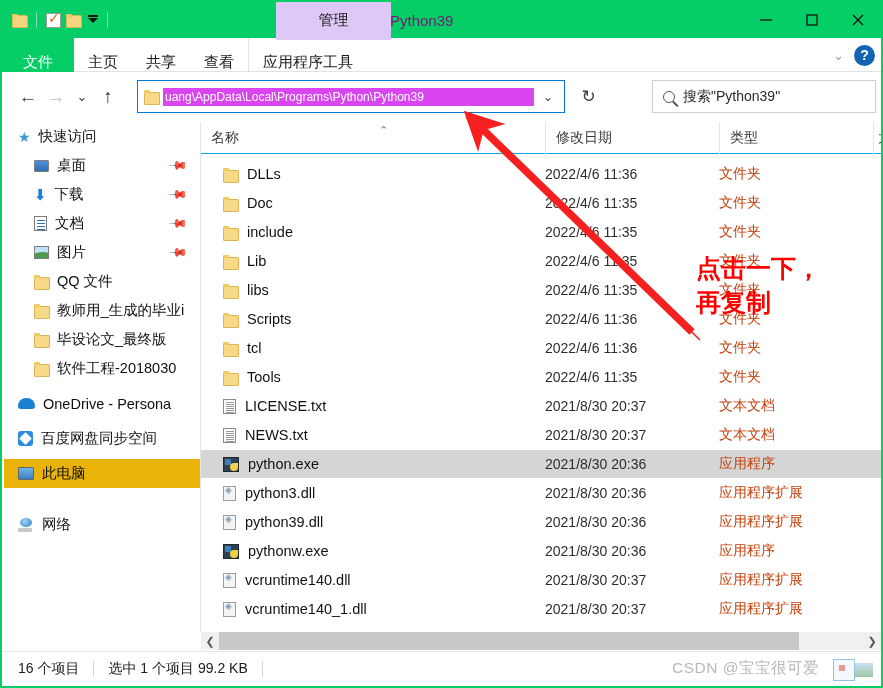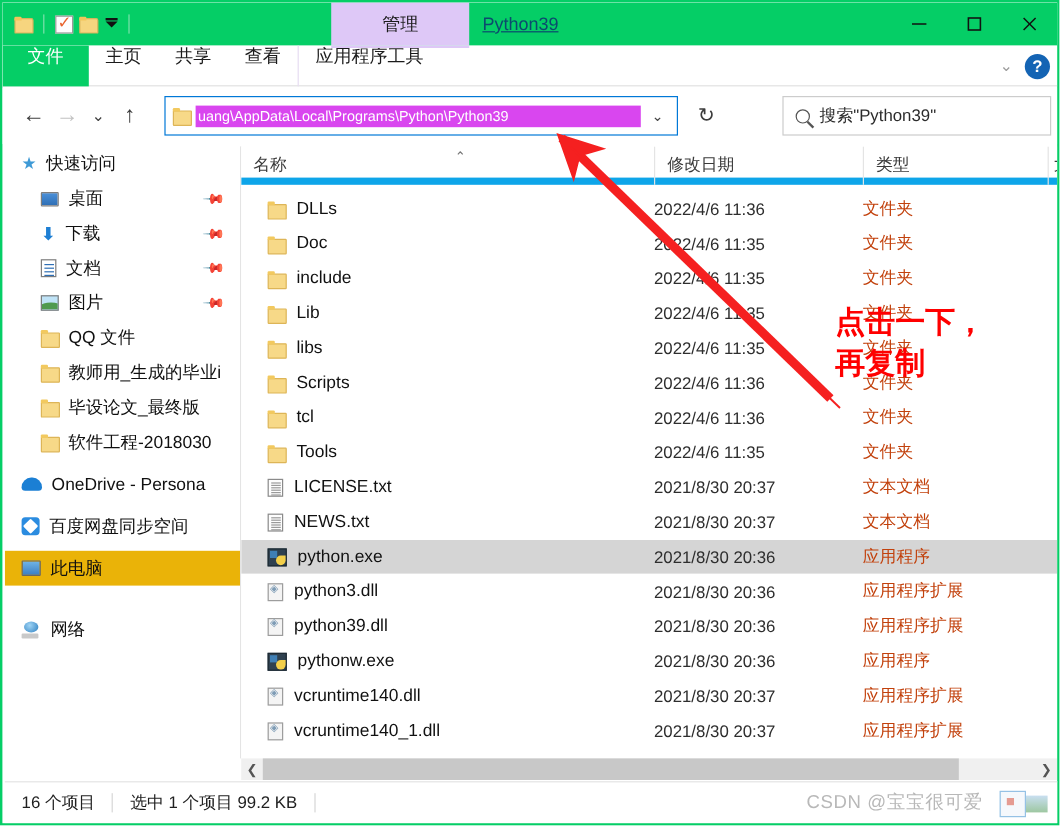--- a/index.html
+++ b/index.html
@@ -55,39 +55,39 @@
     content: ""; position: absolute; left: -5px; top: -8px;
     width: 10px; height: 2px; background: #111;
   }
   #mgmt-tab {
     position: absolute; left: 274px; top: 0; width: 115px; height: 36px;
     background: #dec8f7;
     display: flex; align-items: center; justify-content: center;
     font-size: 15px; color: #1b1b1b;
   }
   #win-title {
-    position: absolute; left: 400px; top: 0; height: 36px;
+    position: absolute; left: 388px; top: 0; height: 36px;
     display: flex; align-items: center;
-    font-size: 15px; color: #0c4a6e; text-decoration: underline;
+    font-size: 15px; color: #701a75;
   }
   .wbtns { position: absolute; right: 0; top: 0; height: 36px; display: flex; }
   .wbtn {
     width: 46px; height: 36px; display: flex; align-items: center; justify-content: center;
     color: #111; font-size: 15px;
   }
   .wbtn svg { display: block; }
 
   
   #ribbon {
     position: absolute; left: 0; top: 36px; width: 879px; height: 34px;
     background: #ffffff; display: flex; align-items: stretch;
     border-bottom: 1px solid #e2e2e2;
   }
   .rtab {
-    display: flex; align-items: flex-start; justify-content: center;
+    display: flex; align-items: flex-end; justify-content: center;
     font-size: 15px; color: #1b1b1b; padding: 0 14px; height: 34px;
   }
   .rtab.file { background: #05ce66; color: #ffffff; width: 72px; padding: 0; }
   .rtab.apptools { border-left: 1px solid #e6dcf2; }
   #mgmt-underline {
     position: absolute; left: 274px; top: 36px; width: 115px; height: 2px;
     background: #dec8f7;
   }
   .ribbon-right {
     position: absolute; right: 6px; top: 36px; height: 34px;
@@ -228,21 +228,21 @@
     background: #e4e4e4;
   }
 
   
   #listpane {
     position: absolute; left: 199px; top: 120px; width: 680px; height: 510px;
     background: #ffffff; overflow: hidden;
   }
   #colhead {
     position: absolute; left: 0; top: 0; width: 680px; height: 32px;
-    border-bottom: 6px solid #0ea5e9;
+    border-bottom: 1px solid #0ea5e9;
     text-align: right;
   }
   .col {
     position: absolute; top: 0; height: 32px; display: flex; align-items: center;
     font-size: 14px; color: #3a3a3a; padding-left: 10px;
     border-left: 1px solid #e4e4e4;
   }
   .col.first { border-left: none; }
   #sortcaret {
     position: absolute; left: 178px; top: 2px; color: #777; font-size: 11px;

